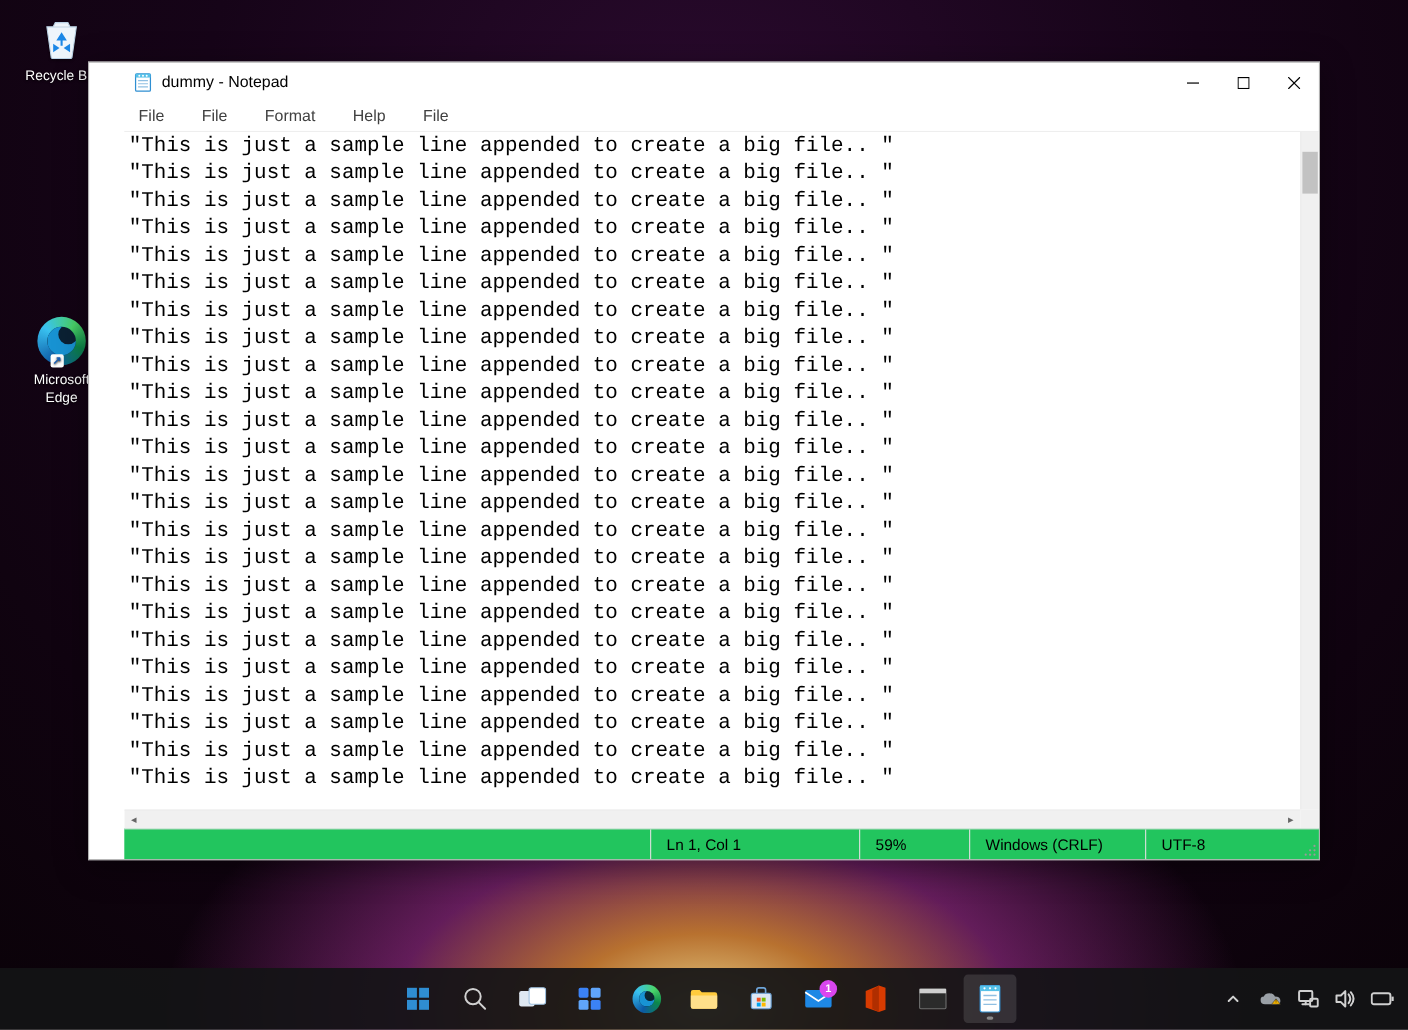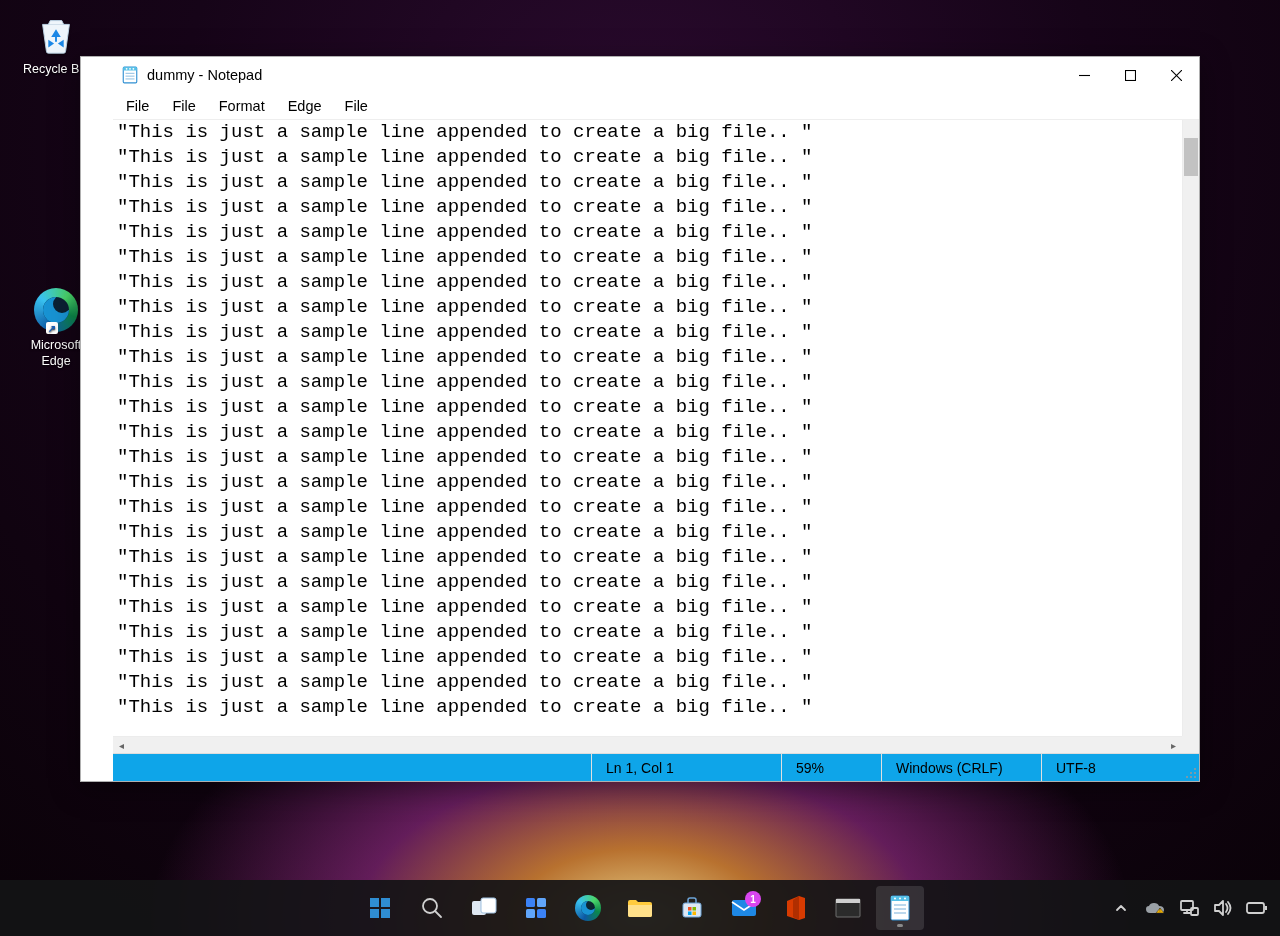--- a/index.html
+++ b/index.html
@@ -38,22 +38,22 @@
     height: 36px; display: flex; align-items: center; padding-left: 8px;
     font-size: 14.5px; color: #000;
   }
   .titlebar .app-icon { width: 18px; height: 18px; margin-right: 8px; }
   .titlebar .app-icon svg { width:18px; height:18px; }
   .titlebar .spacer { flex: 1; }
   .titlebar .ctrl { width: 46px; height: 36px; display: flex; align-items: center; justify-content: center; cursor: default; }
   .titlebar .ctrl svg { width: 11px; height: 11px; stroke: #000; stroke-width: 1.1; fill: none; }
 
   .menubar {
-    height: 26px; display: flex; align-items: center; gap: 1px; padding: 0 2px;
-    font-size: 14.5px; color: #000000;
+    height: 26px; display: flex; align-items: center; gap: 12px; padding: 0 2px;
+    font-size: 14.5px; color: #404040;
   }
   .menubar .mitem { padding: 2px 11px; cursor: default; }
 
   .editor-wrap { flex: 1; display: flex; flex-direction: column; min-height: 0; border-top: 1px solid #eee; }
   .editor {
     flex: 1; overflow: hidden; position: relative; background: #fff;
   }
   .editor-inner {
     position: absolute; inset: 0 17px 17px 0; overflow: hidden;
     font-family: Consolas, "Courier New", monospace; font-size: 19px; line-height: 25px;
@@ -66,21 +66,21 @@
   .vscroll .thumb { position: absolute; left: 1px; right: 1px; top: 18px; height: 38px; background: #c2c2c2; border-radius: 0; }
   .hscroll {
     position: absolute; left: 0; right: 17px; bottom: 0; height: 17px; background: #f0f0f0;
     border-top: 1px solid #ececec; display:flex; align-items:center; justify-content:space-between;
   }
   .hscroll .arrow { width:17px; height:17px; display:flex; align-items:center; justify-content:center; color:#666; font-size:10px; }
   .corner { position:absolute; right:0; bottom:0; width:17px; height:17px; background:#f0f0f0; }
 
   .statusbar {
     height: 28px; display: flex; align-items: stretch; font-size: 14px; color: #000;
-    border-top: 1px solid #ddd; background: #0ea5e9;
+    border-top: 1px solid #ddd; background: #22c55e;
   }
   .statusbar .cell { display:flex; align-items:center; padding: 0 14px; border-left: 1px solid #e0e0e0; min-width: 0; }
   .statusbar .fill { flex:1; border-left:none; }
   .statusbar .grip { width: 18px; display:flex; align-items:flex-end; justify-content:flex-end; padding:2px; }
   .statusbar .grip svg { width:12px; height:12px; }
 
   
   .taskbar {
     position: absolute; left: 0; right: 0; bottom: 0; height: 56px;
     background: rgba(20,20,22,0.92); display: flex; align-items: center;
@@ -159,21 +159,21 @@
           <line x1="0" y1="0" x2="11" y2="11"></line>
           <line x1="11" y1="0" x2="0" y2="11"></line>
         </svg>
       </div>
   </div>
 
   <div class="menubar">
     <div class="mitem">File</div>
     <div class="mitem">File</div>
     <div class="mitem">Format</div>
-    <div class="mitem">Edge</div>
+    <div class="mitem">Help</div>
     <div class="mitem">File</div>
   </div>
 
   <div class="editor-wrap">
     <div class="editor">
       <div class="editor-inner" id="editor-content">"This is just a sample line appended to create a big file.. "
 "This is just a sample line appended to create a big file.. "
 "This is just a sample line appended to create a big file.. "
 "This is just a sample line appended to create a big file.. "
 "This is just a sample line appended to create a big file.. "

